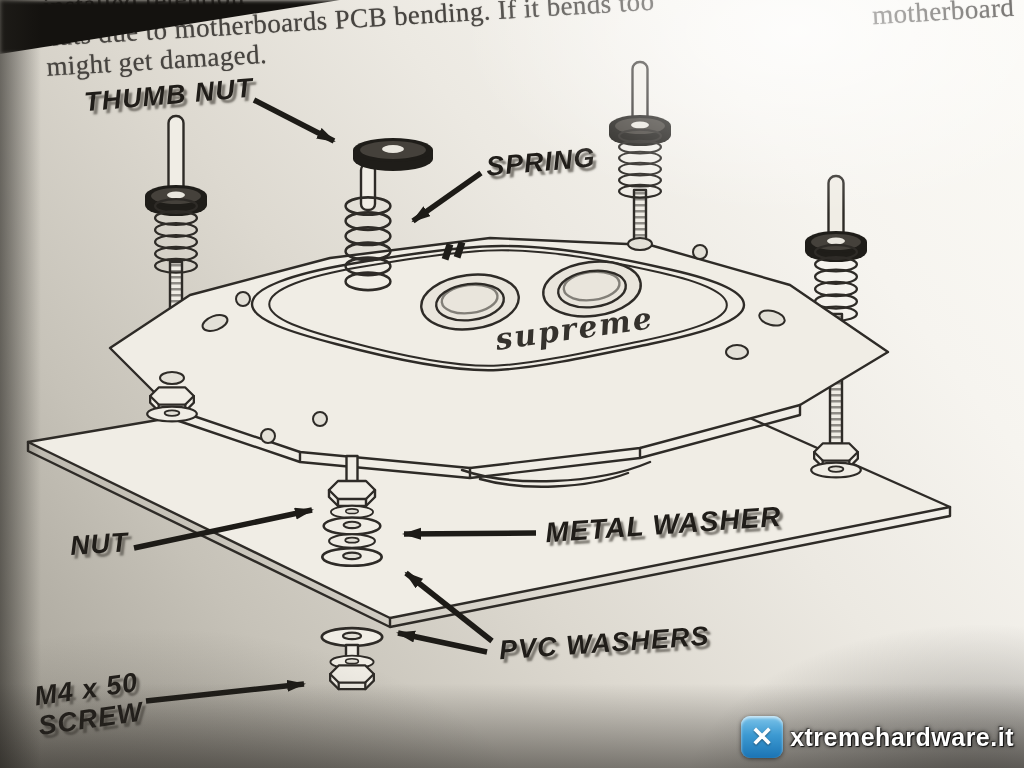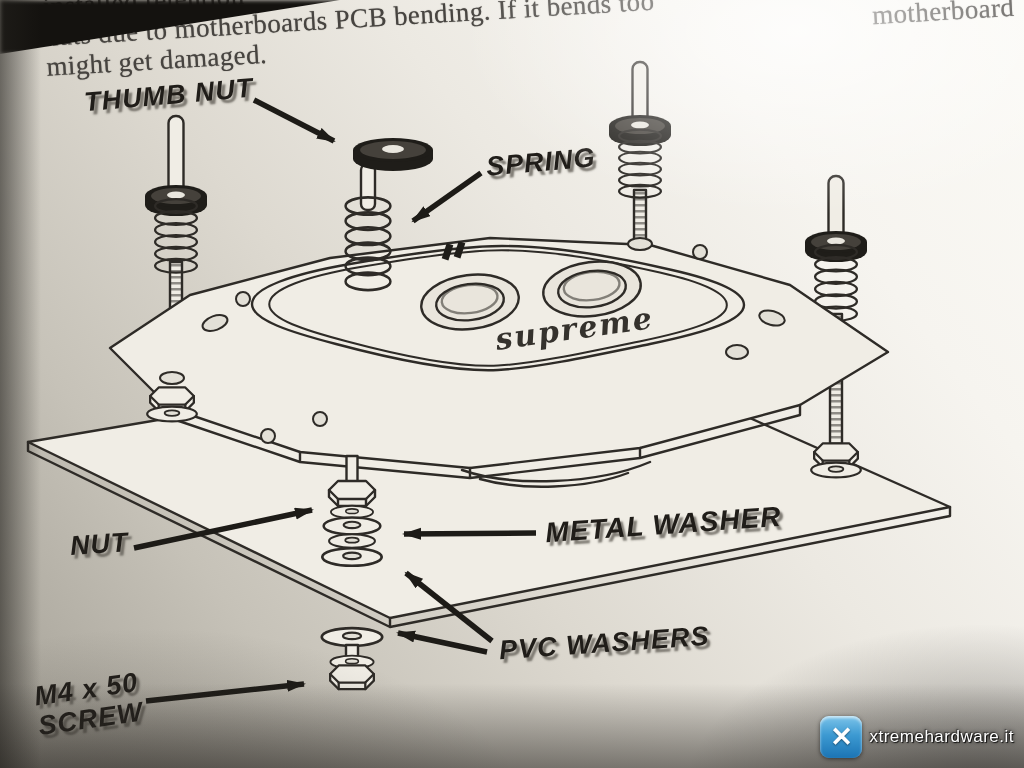--- a/index.html
+++ b/index.html
@@ -64,21 +64,21 @@
   .wm{position:absolute;right:10px;bottom:10px;display:flex;align-items:center;gap:7px;z-index:6;}
   .wm-logo{
     width:42px;height:42px;border-radius:9px;flex:0 0 auto;
     background:linear-gradient(180deg,#7cc4ea 0%,#3d9ad2 45%,#1b74b4 100%);
     box-shadow:inset 0 2px 3px rgba(255,255,255,.65), 0 1px 4px rgba(0,0,0,.55);
     display:flex;align-items:center;justify-content:center;
   }
   .wm-x{color:#ffffff;font-size:27px;font-weight:bold;line-height:1;
     text-shadow:0 1px 2px rgba(0,0,0,.45);}
   .wm-text{
-    color:#ffffff;font-size:17px;font-weight:normal;letter-spacing:.5px;
+    color:#ffffff;font-size:25px;font-weight:bold;letter-spacing:.5px;
     text-shadow:0 0 4px rgba(0,0,0,.9),1px 1px 1px rgba(0,0,0,.85),-1px -1px 1px rgba(0,0,0,.5);
   }
 </style>
 </head>
 <body>
 
 <div class="photo">
 
   <div class="print">
 

